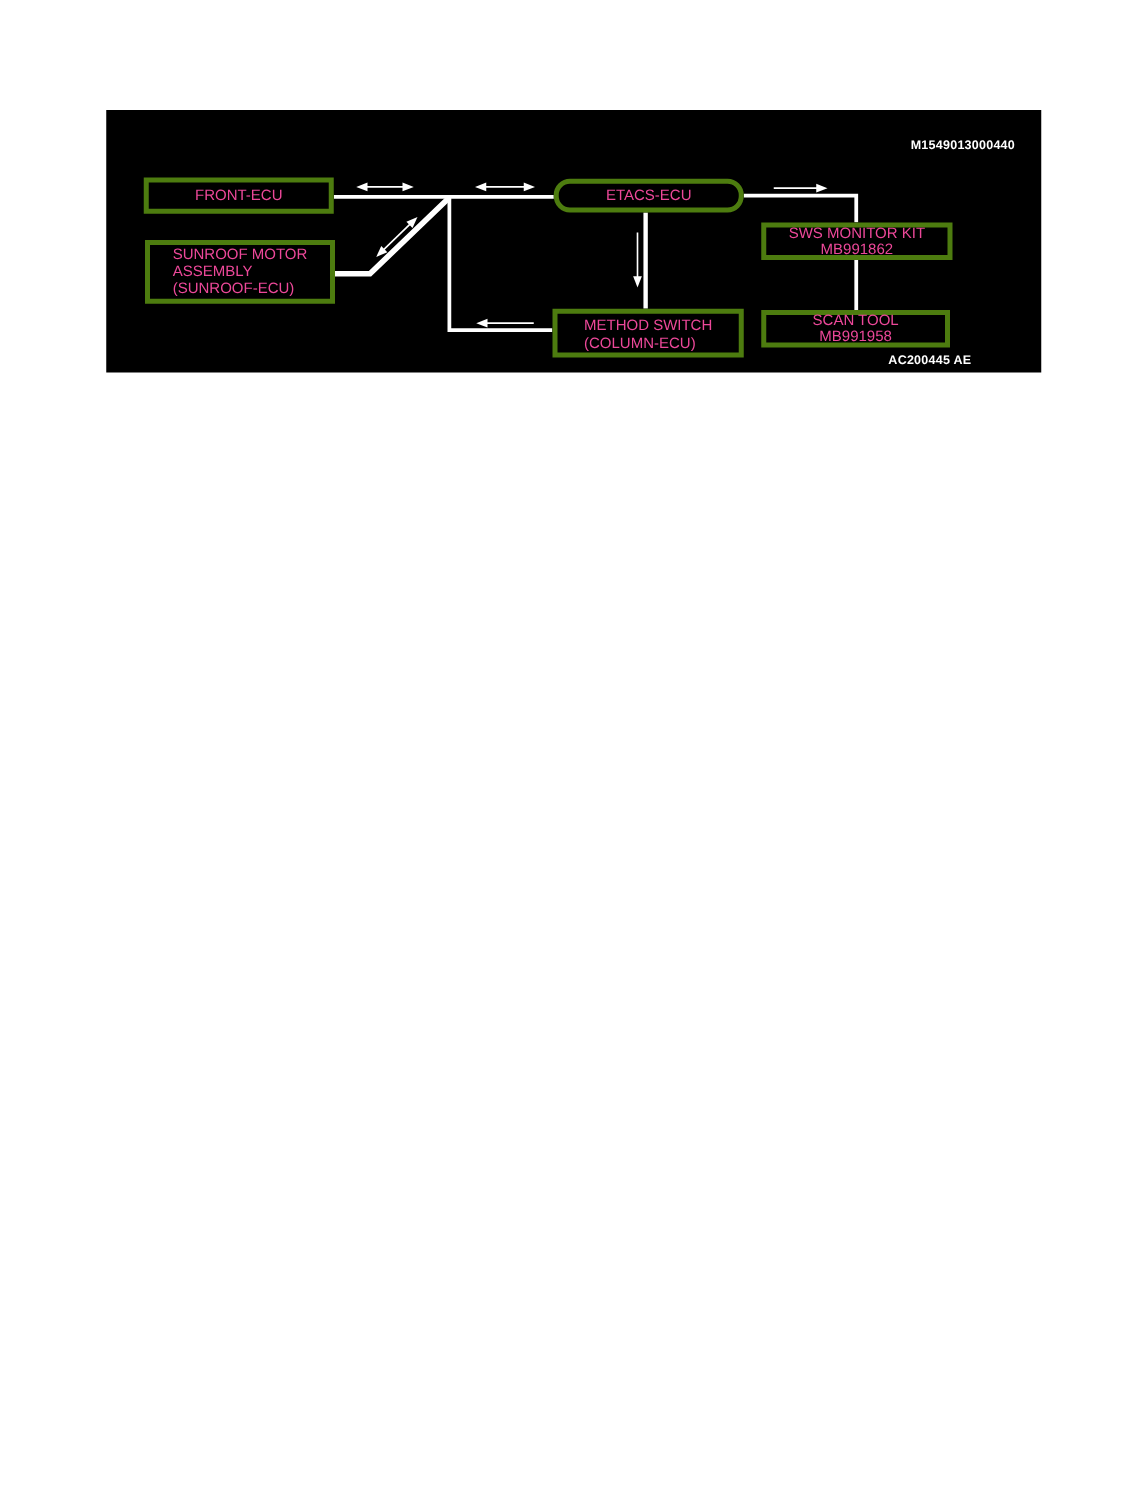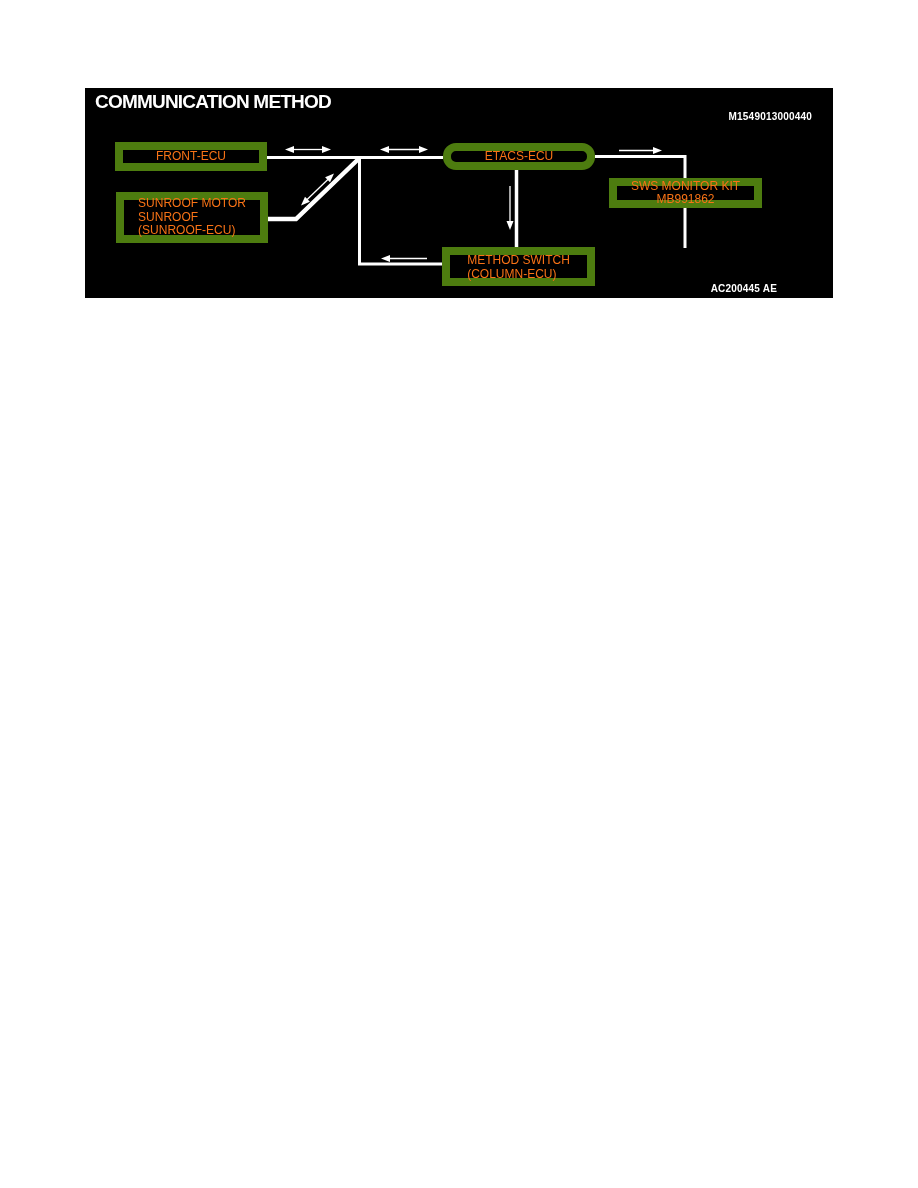--- a/index.html
+++ b/index.html
@@ -47,23 +47,23 @@
     right: 56px;
     top: 195px;
     font-size: 10px;
     font-weight: bold;
     letter-spacing: 0.2px;
     text-align: right;
   }
   .node {
     position: absolute;
     box-sizing: border-box;
-    border: 8px solid #4d7c0f;
+    border: 4px solid #4d7c0f;
     background: #000000;
-    color: #f97316;
+    color: #ec4899;
     font-size: 12px;
     line-height: 13.5px;
     display: flex;
     align-items: center;
     justify-content: center;
     text-align: center;
     white-space: nowrap;
   }
   .node .block-left {
     display: inline-block;
@@ -83,21 +83,20 @@
     height: 210px;
   }
   .connector-overlay * { vector-effect: none; }
 </style>
 </head>
 <body>
 
 <div class="page">
   <div class="diagram-panel">
 
-    <div class="diagram-title">COMMUNICATION METHOD</div>
     <div class="code-top-right">M1549013000440</div>
     <div class="code-bottom-right">AC200445 AE</div>
 
     <svg class="connector-overlay" width="748" height="210" viewBox="0 0 748 210" xmlns="http://www.w3.org/2000/svg">
 
       <path d="M182,69.5 H358" stroke="#ffffff" stroke-width="3" fill="none"></path>
       <path d="M274.5,68 V176 H357" stroke="#ffffff" stroke-width="3" fill="none"></path>
       <path d="M510,68.5 H600 V90" stroke="#ffffff" stroke-width="3" fill="none"></path>
       <path d="M600,120 V160" stroke="#ffffff" stroke-width="3" fill="none"></path>
       <path d="M431.5,82 V159" stroke="#ffffff" stroke-width="3.5" fill="none"></path>
@@ -132,21 +131,21 @@
       </g>
     </svg>
 
     <div class="node" id="node-front-ecu">
       <span class="line">FRONT-ECU</span>
     </div>
 
     <div class="node" id="node-sunroof">
       <span class="block-left">
         <span class="line">SUNROOF MOTOR</span>
-        <span class="line">SUNROOF</span>
+        <span class="line">ASSEMBLY</span>
         <span class="line">(SUNROOF-ECU)</span>
       </span>
     </div>
 
     <div class="node" id="node-etacs">
       <span class="line">ETACS-ECU</span>
     </div>
 
     <div class="node" id="node-sws-monitor">
       <span>
@@ -155,15 +154,21 @@
       </span>
     </div>
 
     <div class="node" id="node-column">
       <span class="block-left">
         <span class="line">METHOD SWITCH</span>
         <span class="line">(COLUMN-ECU)</span>
       </span>
     </div>
 
+    <div class="node" id="node-scan-tool">
+      <span>
+        <span class="line">SCAN TOOL</span>
+        <span class="line">MB991958</span>
+      </span>
+    </div>
 
   </div>
 </div>
 
 </body></html>

